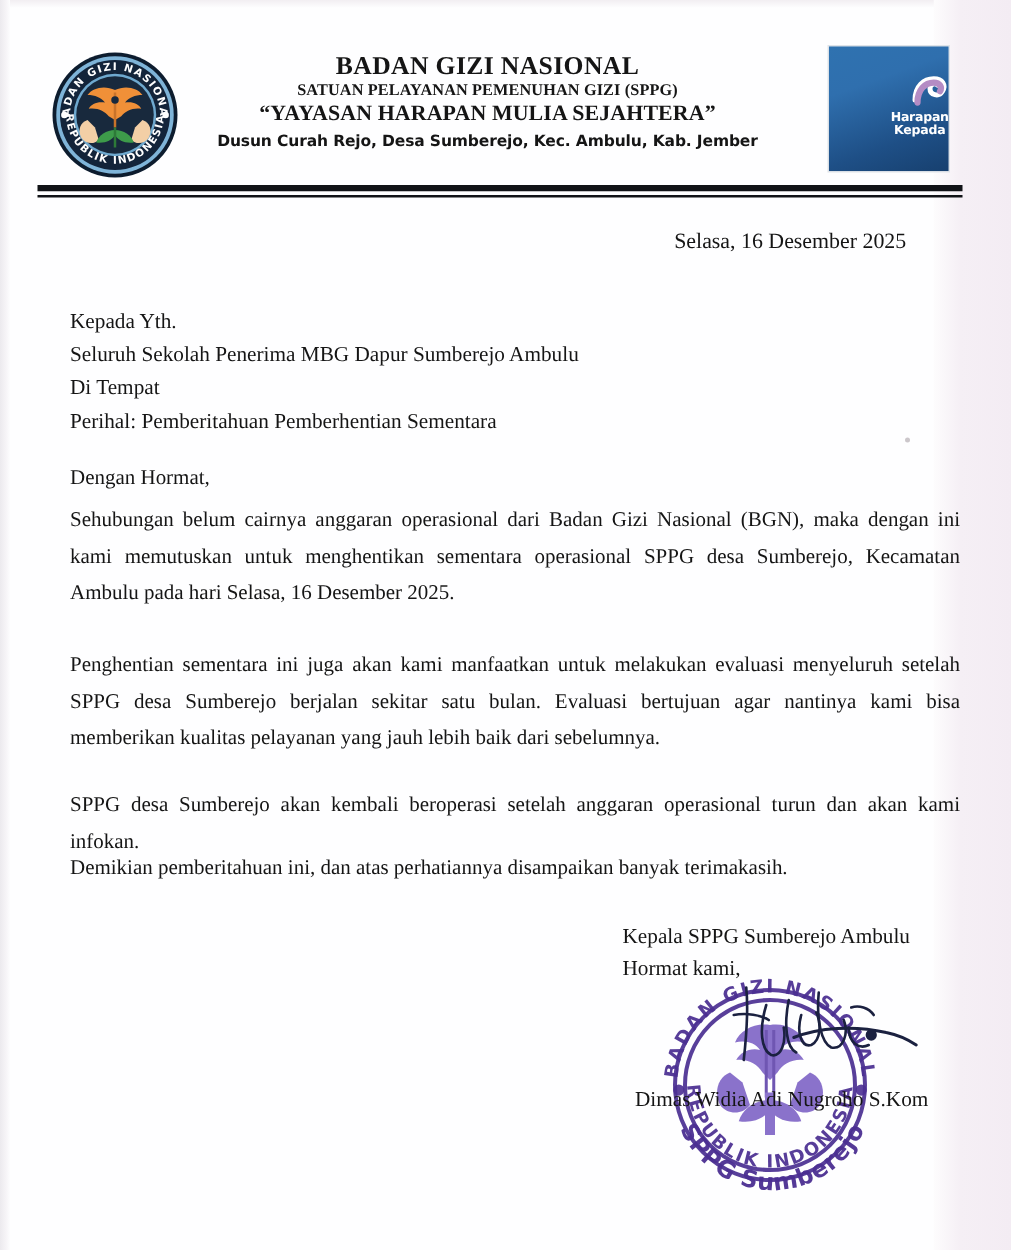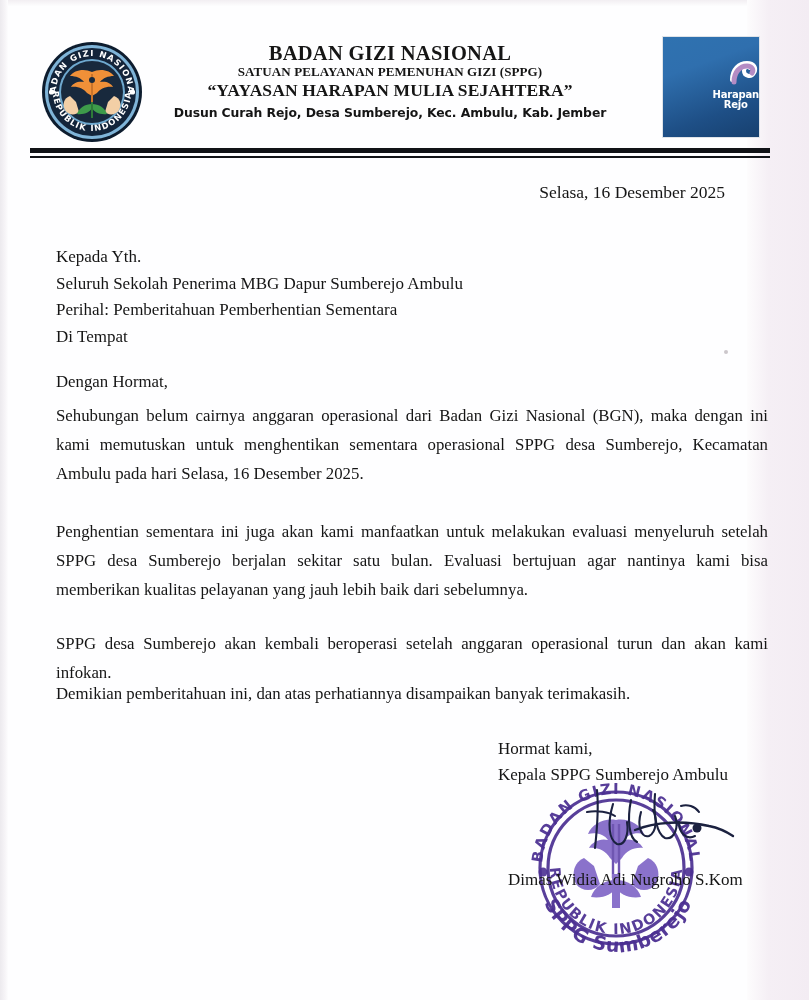--- a/index.html
+++ b/index.html
@@ -276,56 +276,56 @@
       </div>
 
       <div class="hm-logo">
         <svg class="hm-mark" viewBox="0 0 34 30">
           <path d="M7 22 C7 11 14 5 22 5 C29 5 32 10 29 15 C26 20 19 18 19 13
                    C19 9 23 8 25 10" fill="none" stroke="#ffffff" stroke-width="4" stroke-linecap="round"></path>
           <path d="M9 24 C9 14 15 8 22 8 C27 8 29 12 27 15" fill="none" stroke="#b48cc4" stroke-width="5" stroke-linecap="round"></path>
         </svg>
         <div class="hm-name">
           <div>Harapan</div>
-          <div>Rejo</div>
+          <div>Kepada</div>
         </div>
         <div class="hm-sub">&nbsp;</div>
       </div>
     </div>
 
     <div class="rule-wrap">
       <div class="rule-thick"></div>
       <div class="rule-gap"></div>
       <div class="rule-thin"></div>
     </div>
 
     <div class="date-line">Selasa, 16 Desember 2025</div>
 
     <div class="addressee">
       <div>Kepada Yth.</div>
       <div>Seluruh Sekolah Penerima MBG Dapur Sumberejo Ambulu</div>
+      <div>Di Tempat</div>
       <div>Perihal: Pemberitahuan Pemberhentian Sementara</div>
-      <div>Di Tempat</div>
     </div>
 
     <div class="speck"></div>
 
     <div class="para p-salut">Dengan Hormat,</div>
 
     <div class="para p-one">Sehubungan belum cairnya anggaran operasional dari Badan Gizi Nasional (BGN), maka dengan ini kami memutuskan untuk menghentikan sementara operasional SPPG desa Sumberejo, Kecamatan Ambulu pada hari Selasa, 16 Desember 2025.</div>
 
     <div class="para p-two">Penghentian sementara ini juga akan kami manfaatkan untuk melakukan evaluasi menyeluruh setelah SPPG desa Sumberejo berjalan sekitar satu bulan. Evaluasi bertujuan agar nantinya kami bisa memberikan kualitas pelayanan yang jauh lebih baik dari sebelumnya.</div>
 
     <div class="para p-four">Demikian pemberitahuan ini, dan atas perhatiannya disampaikan banyak terimakasih.</div>
 
     <div class="para p-three">SPPG desa Sumberejo akan kembali beroperasi setelah anggaran operasional turun dan akan kami infokan.</div>
 
     <div class="closing">
+      <div>Kepala SPPG Sumberejo Ambulu</div>
       <div>Hormat kami,</div>
-      <div>Kepala SPPG Sumberejo Ambulu</div>
     </div>
 
     <div class="stamp">
       <svg viewBox="0 0 206 190" width="206" height="190">
         <defs>
           <path id="stTop" d="M 26 100 A 74 74 0 0 1 174 100"></path>
           <path id="stBot" d="M 34 100 A 66 66 0 0 0 166 100"></path>
           <path id="stOut" d="M 22 104 A 80 80 0 0 0 182 104"></path>
         </defs>
         <g fill="none" stroke="#4b2f92" stroke-width="3.2" opacity="0.92">

